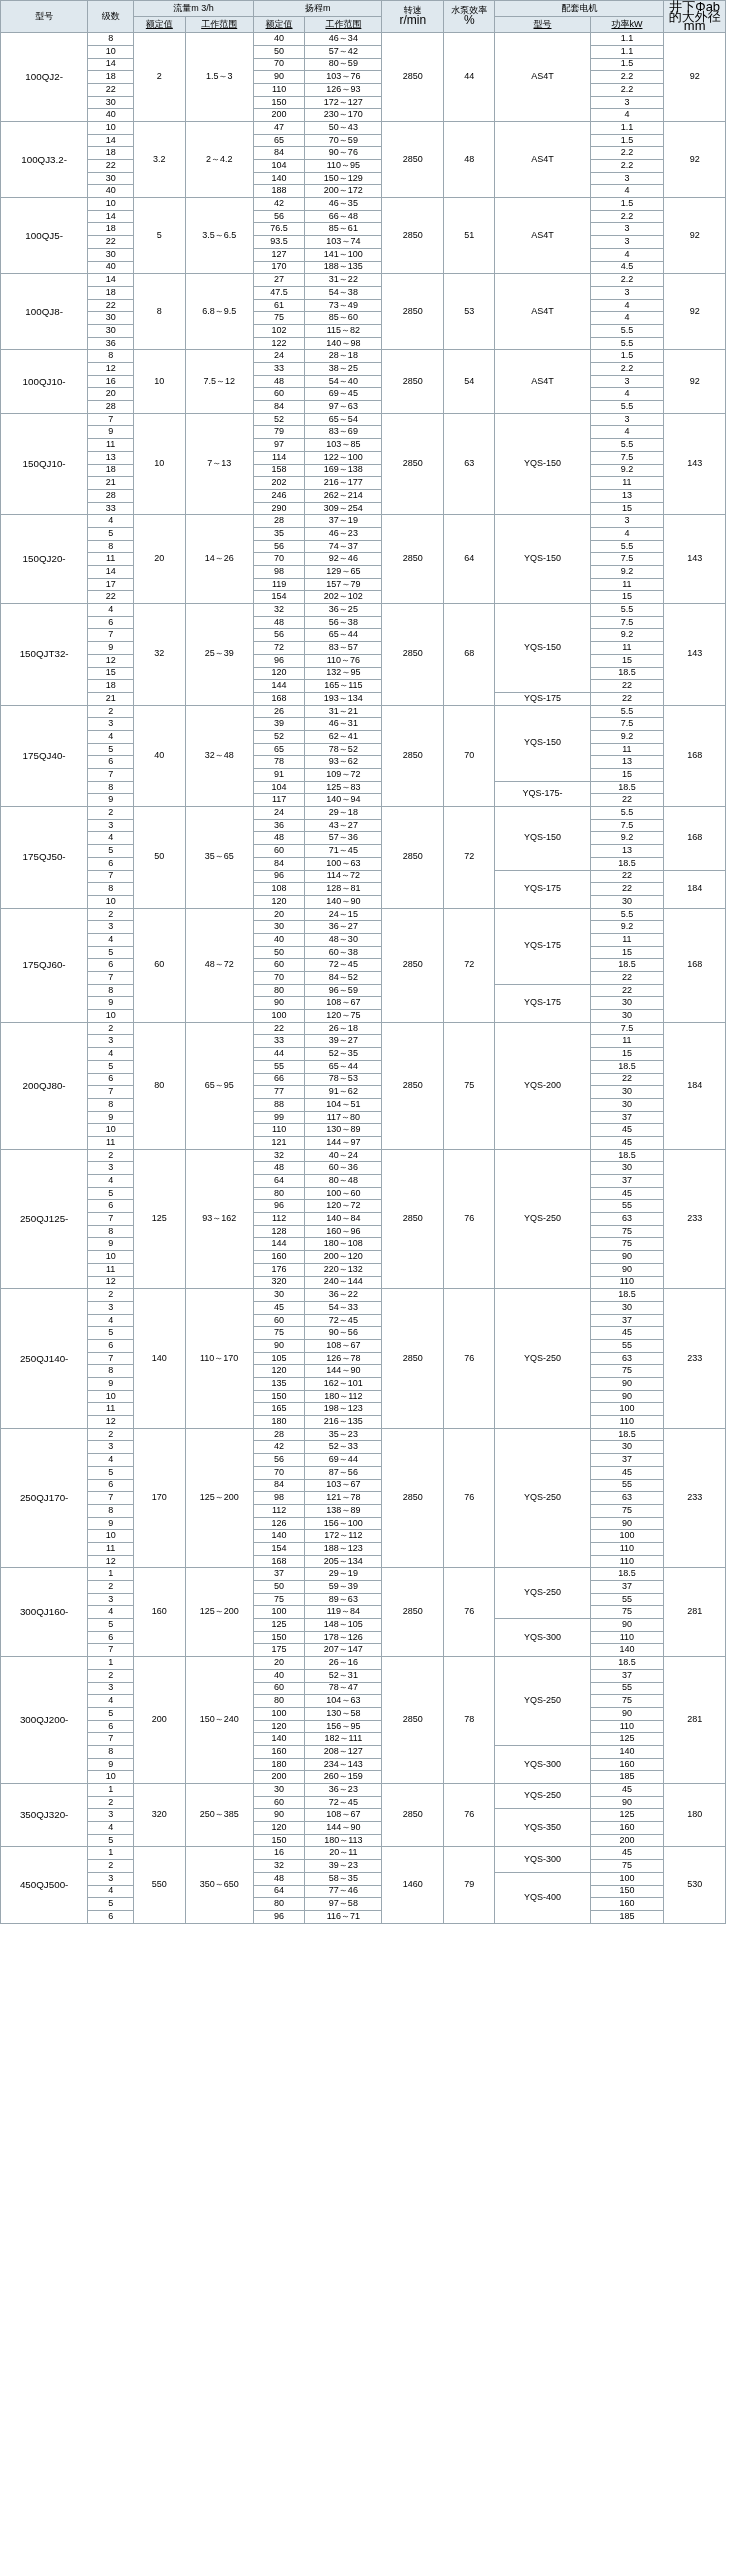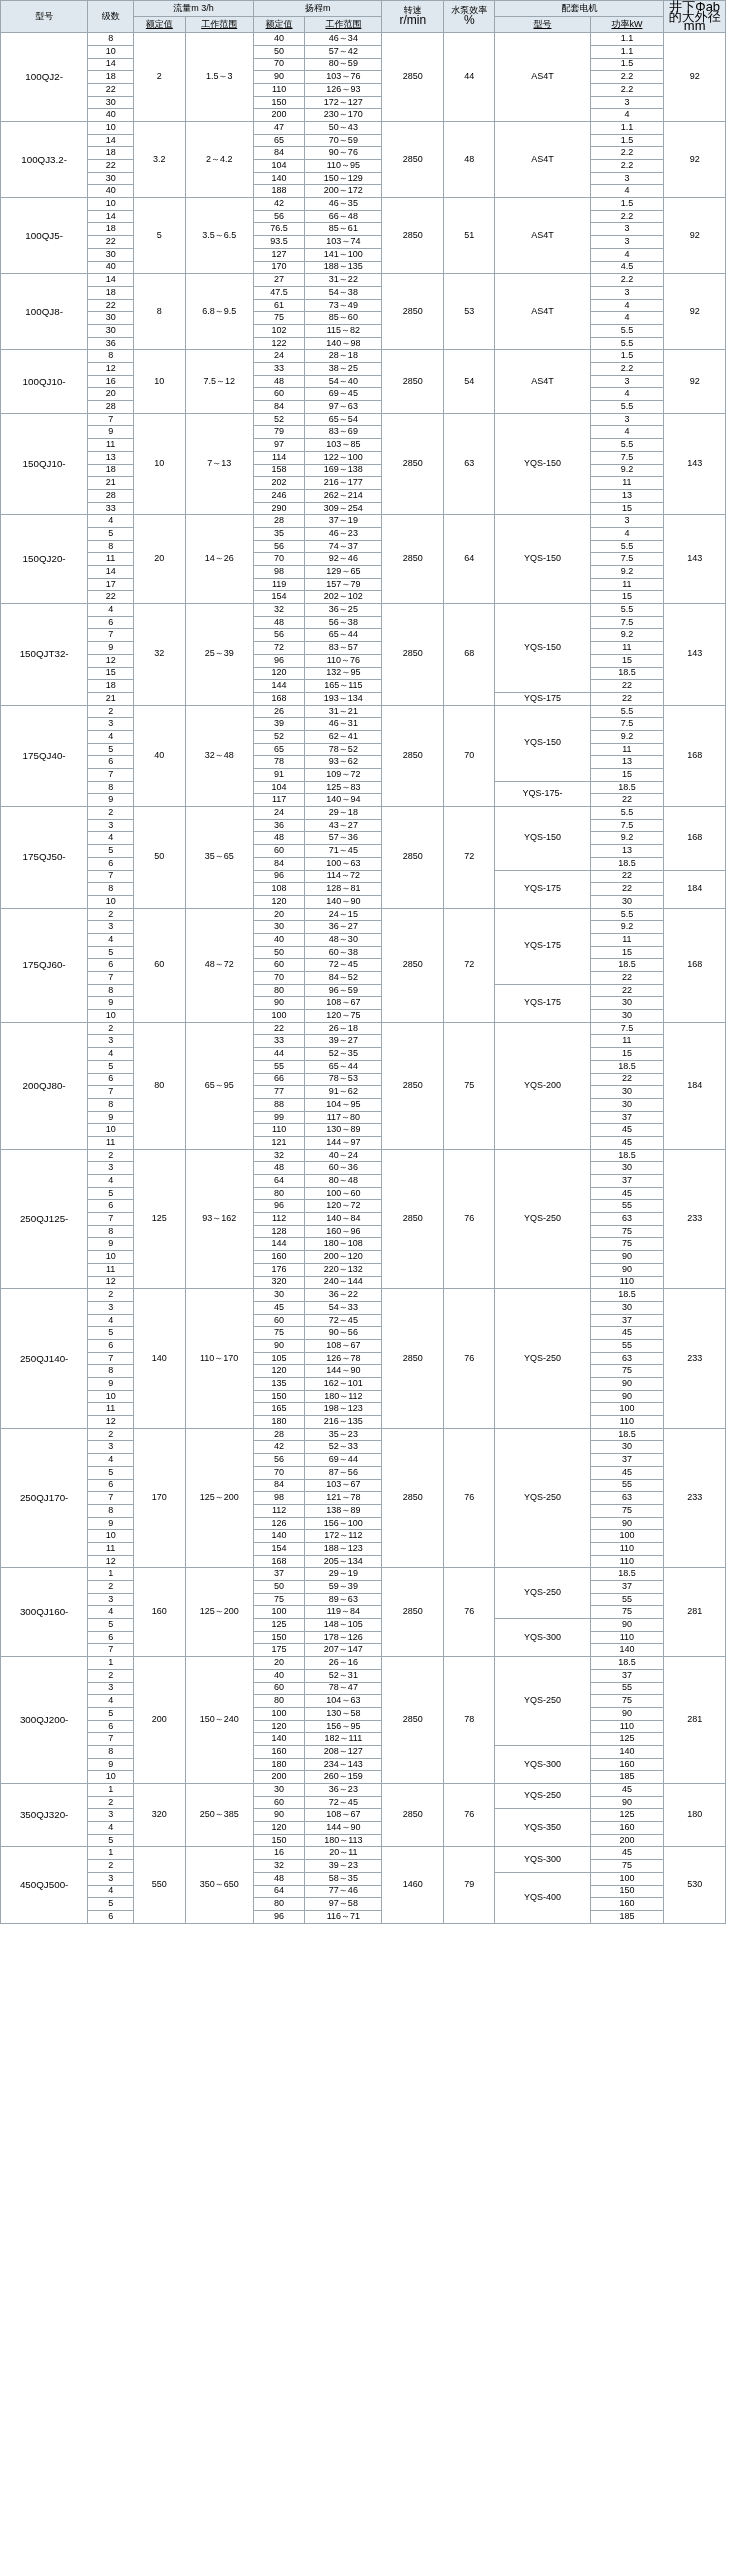--- a/index.html
+++ b/index.html
@@ -655,21 +655,21 @@
         </tr>
         <tr>
           <td>7</td>
           <td>77</td>
           <td>91～62</td>
           <td>30</td>
         </tr>
         <tr>
           <td>8</td>
           <td>88</td>
-          <td>104～95</td>
+          <td>104～51</td>
           <td>30</td>
         </tr>
         <tr>
           <td>9</td>
           <td>99</td>
           <td>117～80</td>
           <td>37</td>
         </tr>
         <tr>
           <td>10</td>

